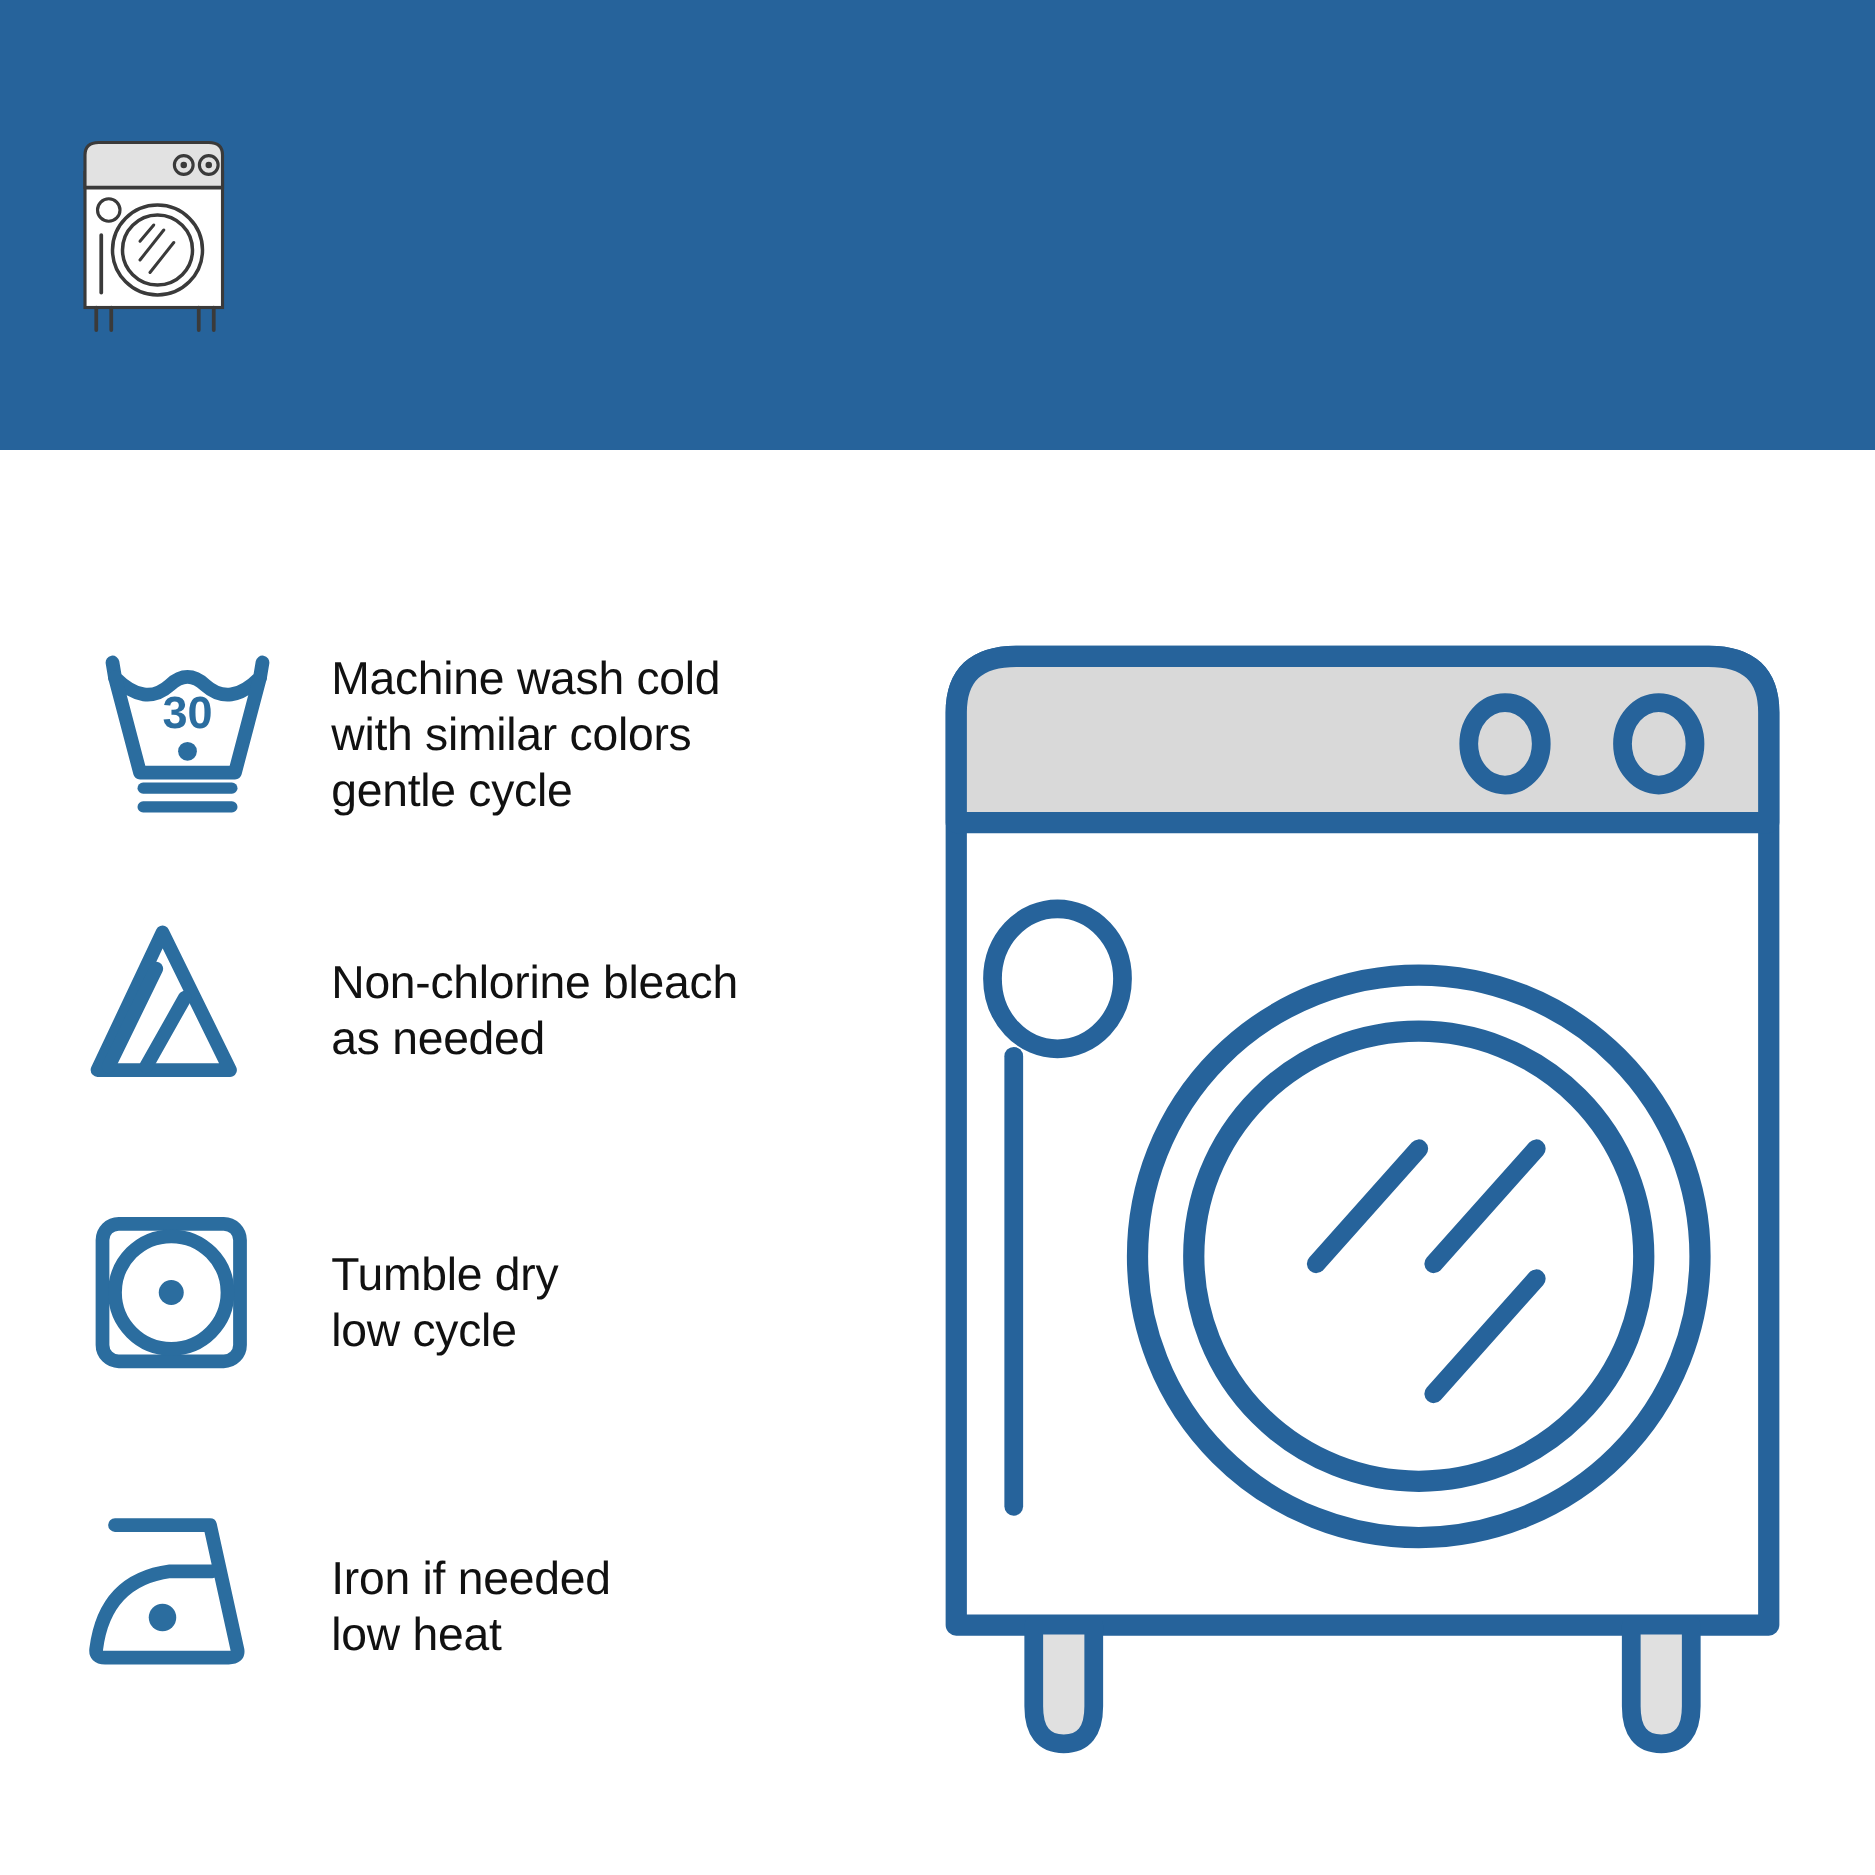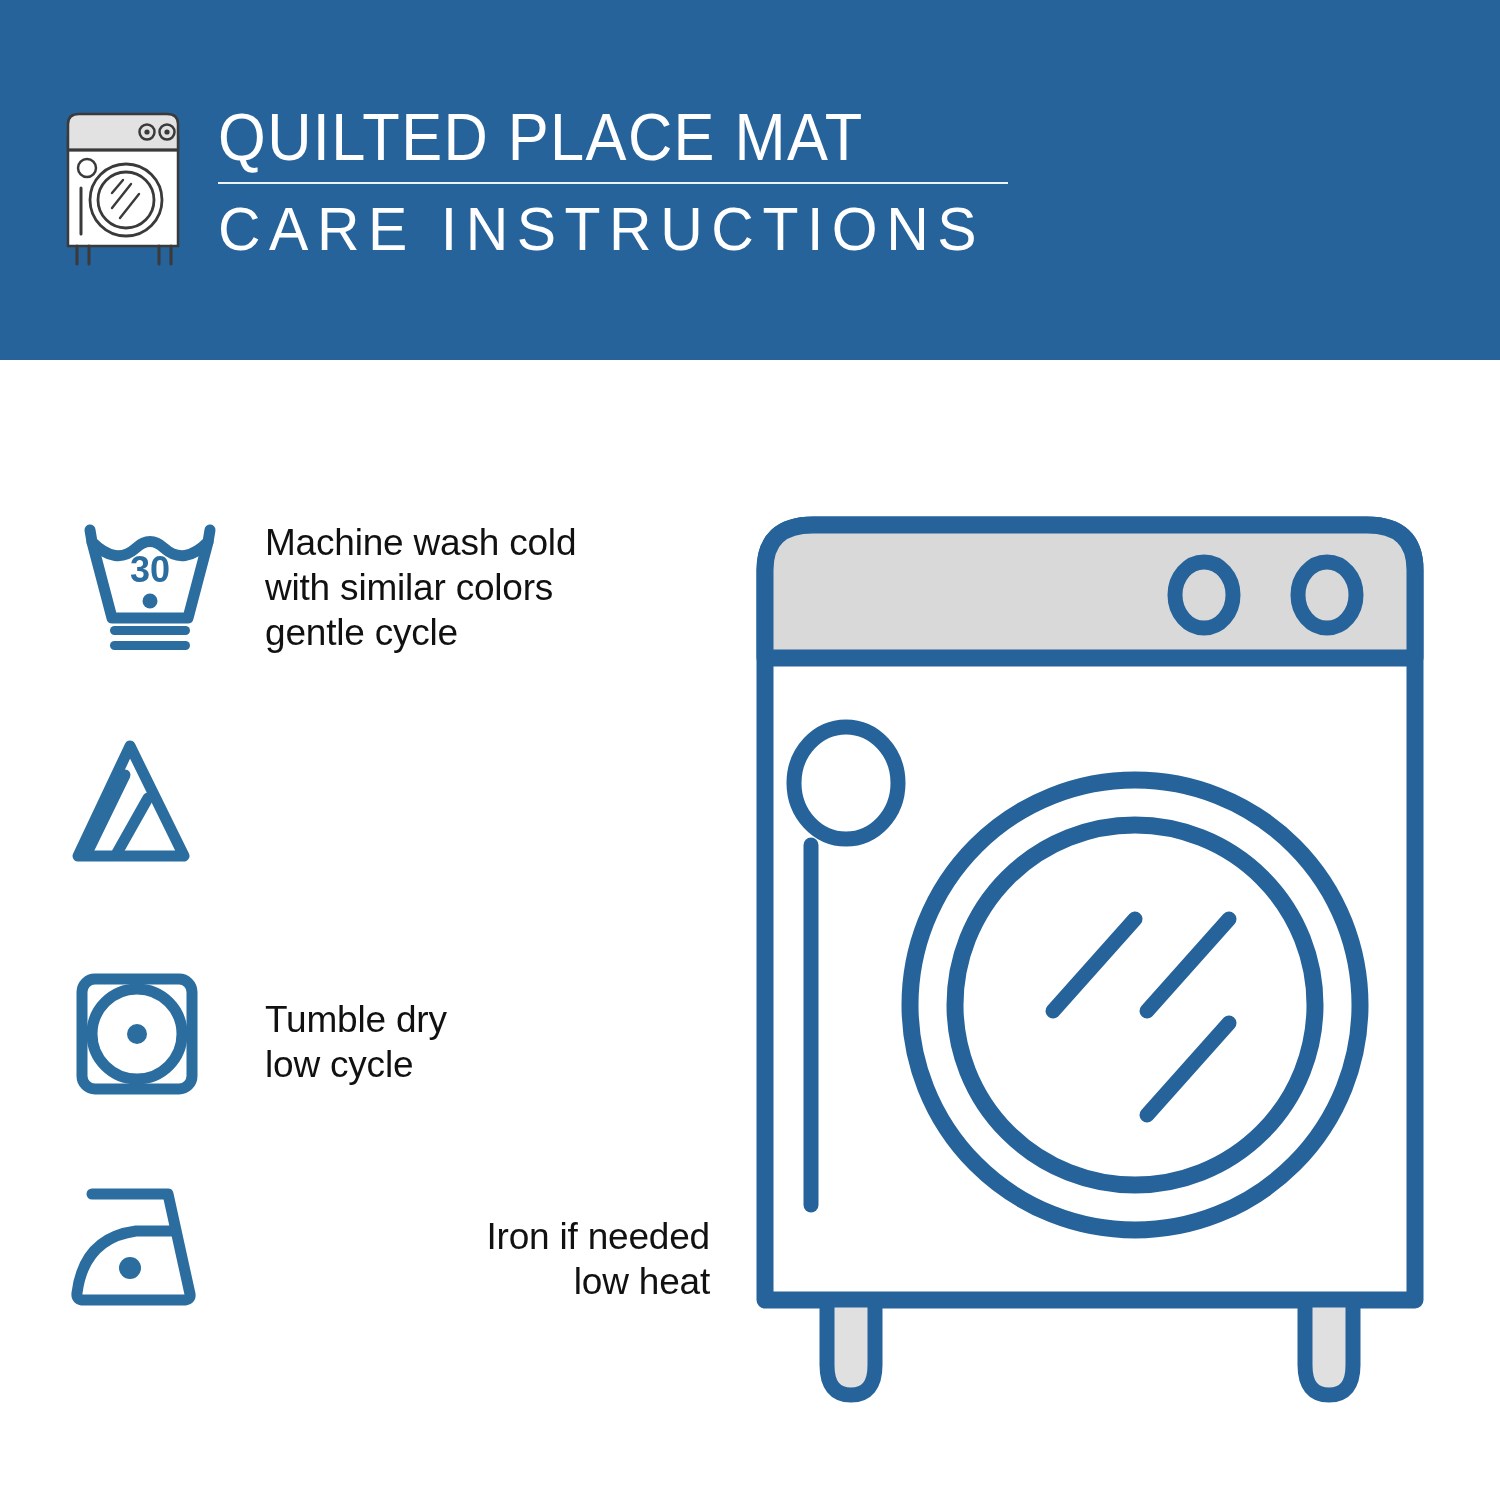--- a/index.html
+++ b/index.html
@@ -102,21 +102,21 @@
     font-family: "Liberation Sans", sans-serif;
     font-size: 37px;
     font-weight: 400;
     line-height: 45px;
     letter-spacing: -0.2px;
     white-space: pre-line;
   }
   #row-wash   { top: 148px; }
   #row-bleach { top: 368px; }
   #row-dry    { top: 605px; }
-  #row-iron   { top: 816px; text-align: right; }
+  #row-iron   { top: 842px; }
   #row-wash   .care-text { padding-top: 12px; }
   #row-bleach .care-text { padding-top: 35px; }
   #row-dry    .care-text { padding-top: 32px; }
   #row-iron   .care-text { padding-top: 38px; }
 
   
   #machine-illustration {
     position: absolute;
     left: 735px;
     top: 495px;
@@ -154,25 +154,20 @@
         <line x1="57" y1="110" x2="76" y2="86"></line>
         <line x1="49" y1="85" x2="60" y2="72"></line>
       </g>
 
       <path d="M14 138 L14 156" stroke="#3a3a3a" stroke-width="3" stroke-linecap="round"></path>
       <path d="M26 138 L26 156" stroke="#3a3a3a" stroke-width="3" stroke-linecap="round"></path>
       <path d="M96 138 L96 156" stroke="#3a3a3a" stroke-width="3" stroke-linecap="round"></path>
       <path d="M108 138 L108 156" stroke="#3a3a3a" stroke-width="3" stroke-linecap="round"></path>
     </svg>
 
-    <div id="header-text">
-      <div id="title-main">QUILTED PLACE MAT</div>
-      <div id="title-divider"></div>
-      <div id="title-sub">CARE INSTRUCTIONS</div>
-    </div>
   </div>
 
   <div id="care-list">
 
     <div class="care-row" id="row-wash">
       <svg class="care-symbol" viewBox="0 0 160 150" xmlns="http://www.w3.org/2000/svg">
         <g fill="none" stroke="#2b6d9f" stroke-width="11" stroke-linecap="round" stroke-linejoin="round">
           <path d="M20 22 L22 34 Q46 58 66 40 Q80 27 94 40 Q114 58 138 34 L140 22"></path>
           <path d="M22 34 L42 110 L118 110 L138 34"></path>
         </g>
@@ -187,20 +182,22 @@
     </div>
 
     <div class="care-row" id="row-bleach">
       <svg class="care-symbol" viewBox="0 0 160 150" xmlns="http://www.w3.org/2000/svg">
         <g fill="none" stroke="#2b6d9f" stroke-width="11" stroke-linecap="round" stroke-linejoin="round">
           <path d="M60 18 L114 128 L8 128 Z"></path>
           <line x1="55" y1="47" x2="17" y2="125"></line>
           <line x1="78" y1="70" x2="47" y2="125"></line>
         </g>
       </svg>
+      <div class="care-text">Non-chlorine bleach
+as needed</div>
     </div>
 
     <div class="care-row" id="row-dry">
       <svg class="care-symbol" viewBox="0 0 160 150" xmlns="http://www.w3.org/2000/svg">
         <g fill="none" stroke="#2b6d9f" stroke-width="11" stroke-linejoin="round">
           <rect x="12" y="14" width="110" height="110" rx="13"></rect>
           <circle cx="67" cy="69" r="45"></circle>
         </g>
         <circle cx="67" cy="69" r="10" fill="#2b6d9f"></circle>
       </svg>

